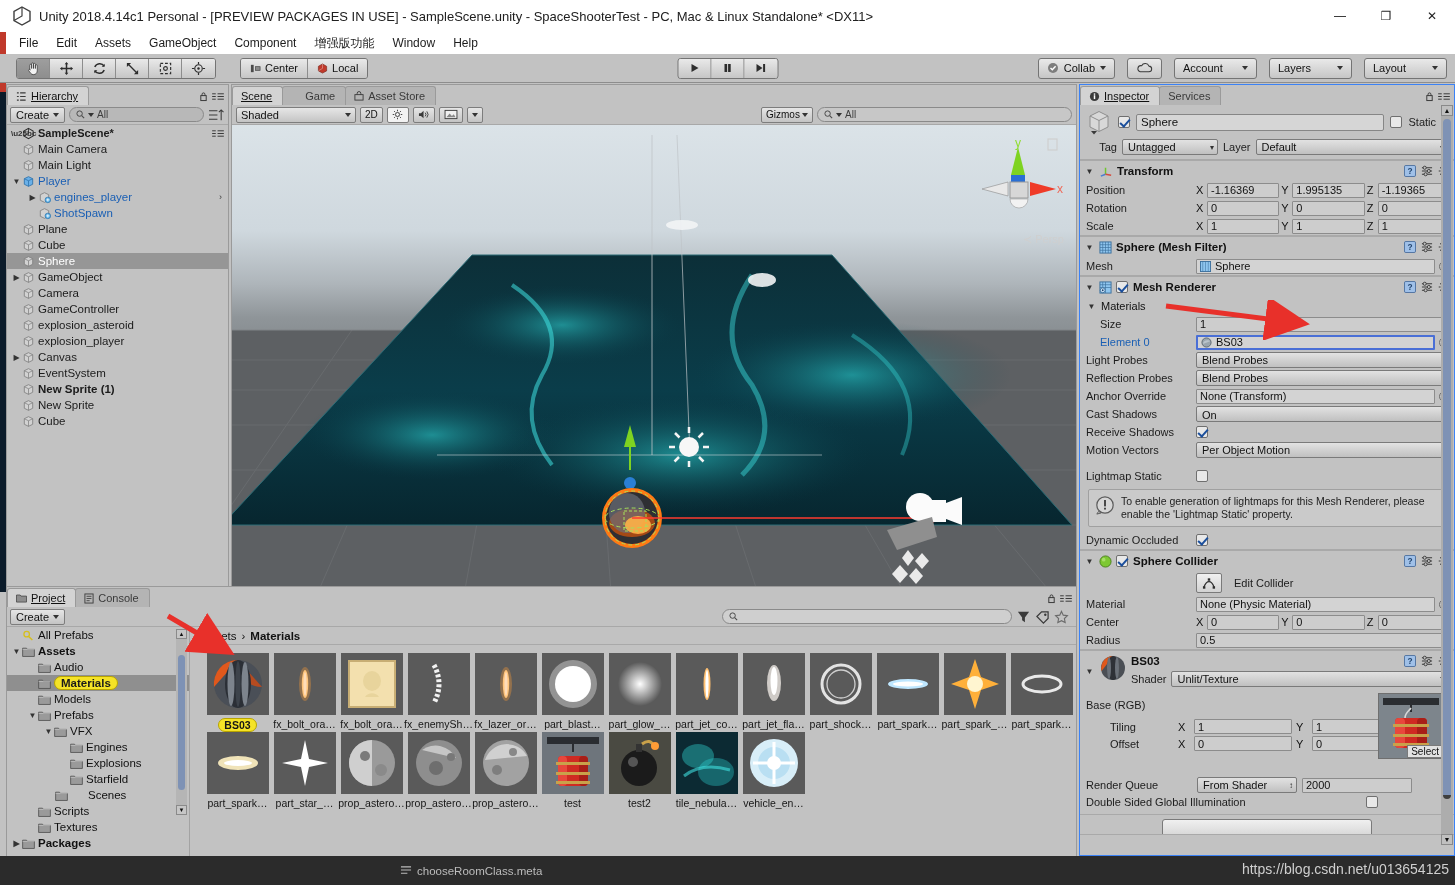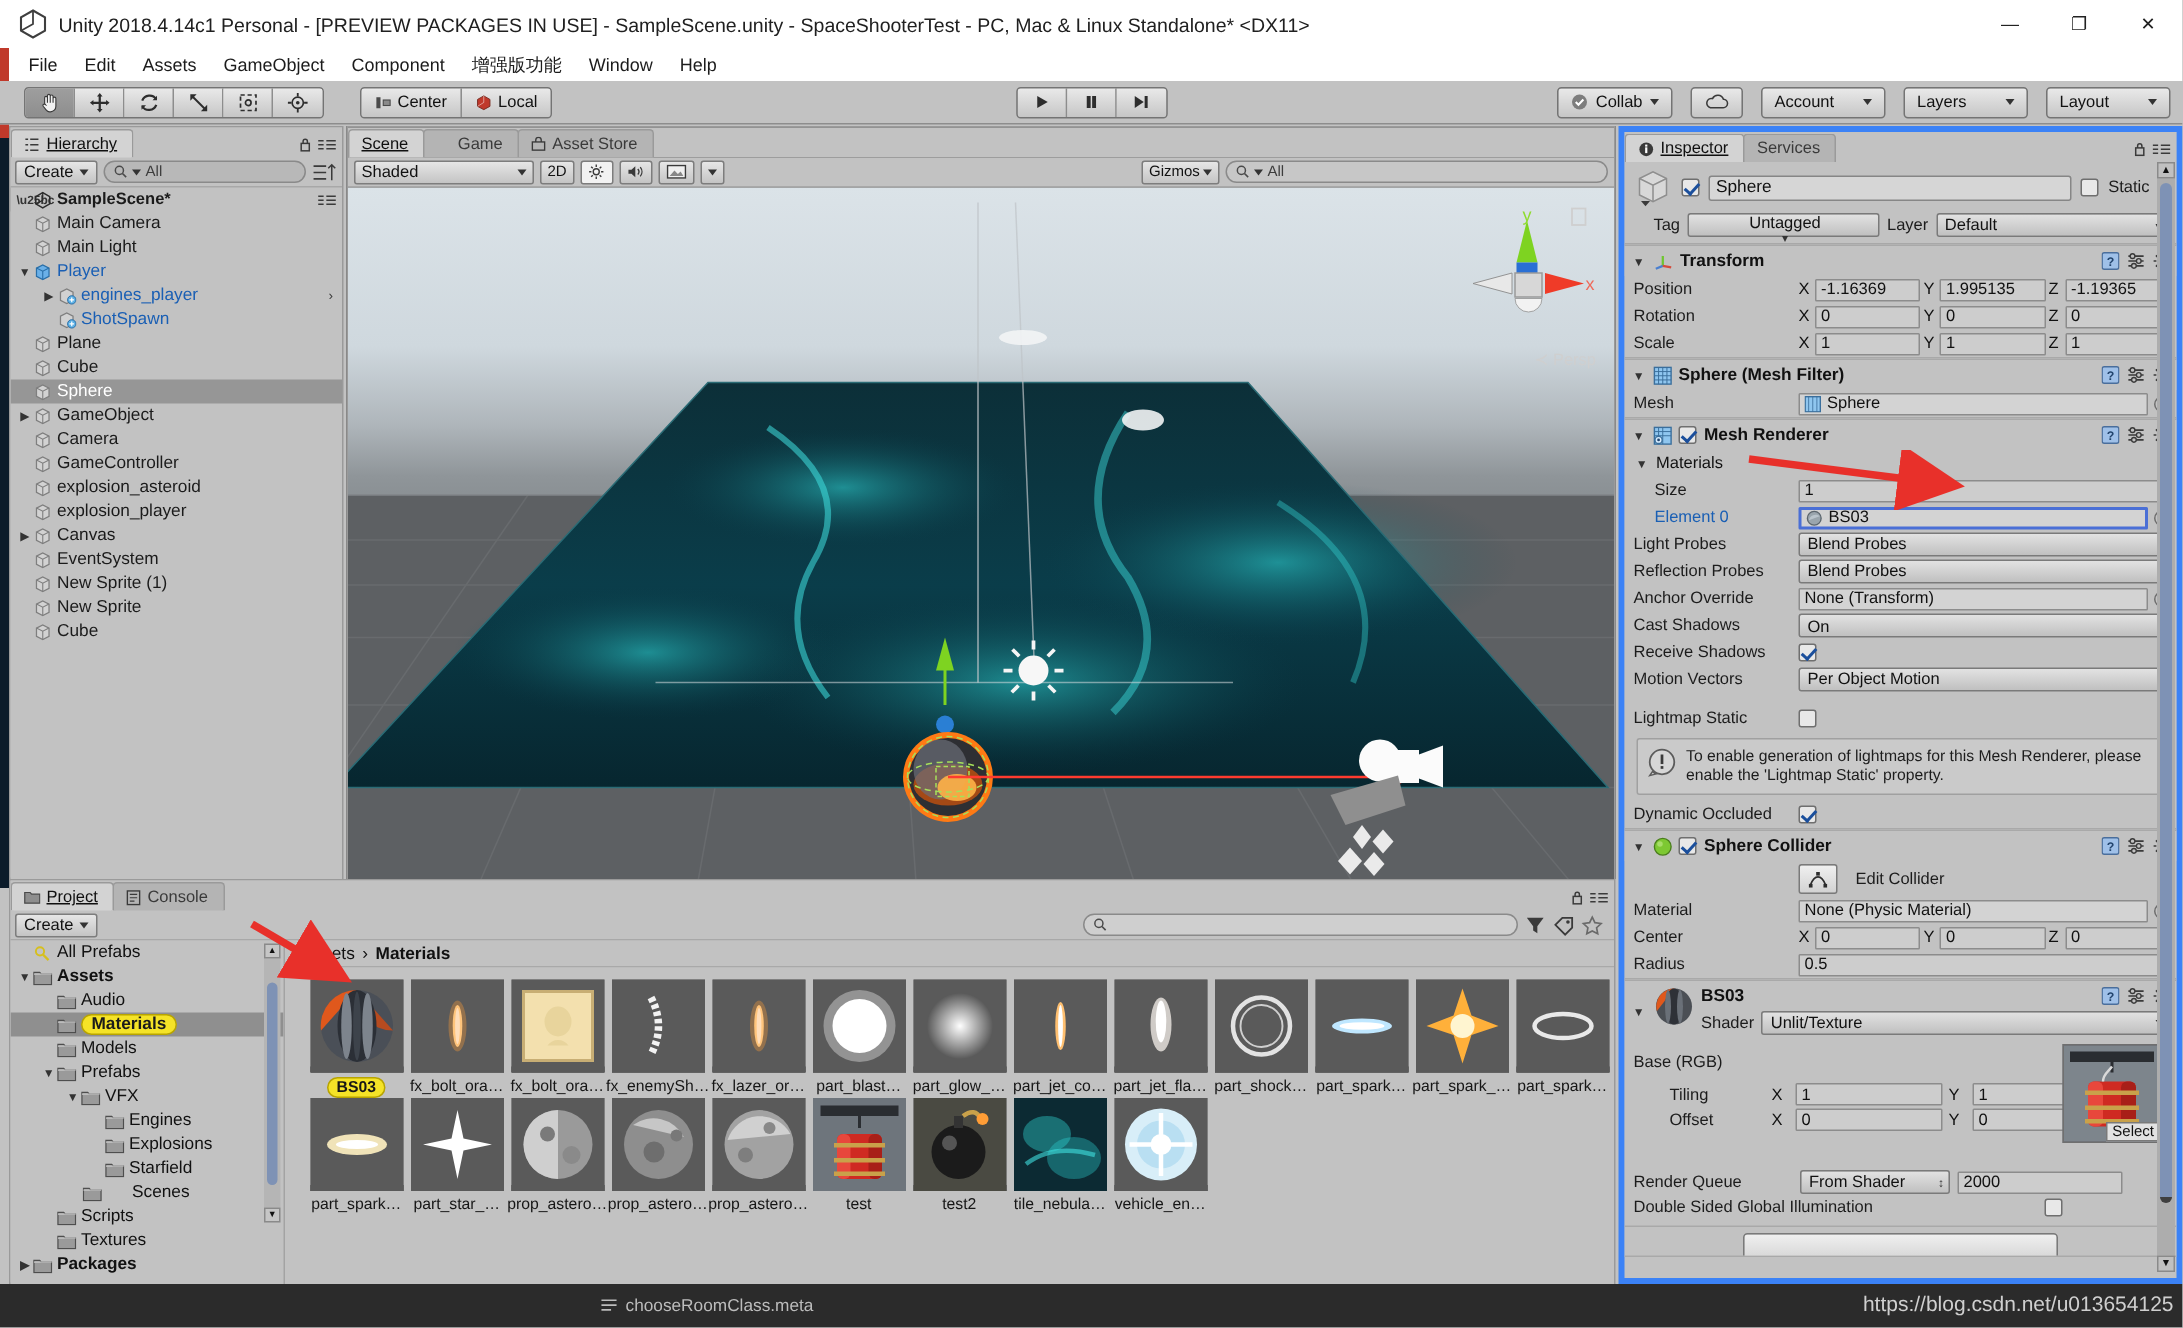--- a/index.html
+++ b/index.html
@@ -69,21 +69,21 @@
   .scene-subbar { height:20px; background:#c2c2c2; display:flex; align-items:center; gap:4px; padding:0 4px; border-bottom:1px solid #a8a8a8; }
   .shaded-dd { width:120px; height:16px; border:1px solid #7d7d7d; border-radius:2px; background:linear-gradient(#e6e6e6,#c4c4c4); display:flex; align-items:center; justify-content:space-between; padding:0 4px; font-size:11px; }
   .mini-btn { height:16px; min-width:22px; border:1px solid #7d7d7d; border-radius:2px; background:linear-gradient(#e6e6e6,#c4c4c4); display:flex; align-items:center; justify-content:center; padding:0 4px; font-size:10px; }
   .mini-btn.on { background:#f2f2f2; }
   .scene-canvas { position:relative; width:100%; height:481px; overflow:hidden; }
   .sky { position:absolute; inset:0; background:linear-gradient(#dbe3e8 0%, #cfd8de 22%, #aeb5ba 33%, #8f9599 40%, #6d7275 60%, #55585a 100%); }
   .gizmo-nav { position:absolute; right:10px; top:12px; width:96px; height:96px; }
   .persp-lbl { position:absolute; right:12px; top:108px; font-size:11px; color:#cfcfcf; }
 
   
-  .inspector { position:absolute; left:1079px; top:84px; width:376px; height:772px; background:#c2c2c2; border:4px solid #3b82f6; overflow:hidden; }
+  .inspector { position:absolute; left:1079px; top:84px; width:376px; height:772px; background:#c2c2c2; border:1px solid #3b82f6; overflow:hidden; }
   .insp-head { background:#c2c2c2; padding:4px 6px 4px 6px; border-bottom:1px solid #a8a8a8; }
   .insp-row1 { display:flex; align-items:center; gap:6px; }
   .obj-thumb { width:26px; height:26px; flex:none; }
   .name-field { flex:1; height:17px; background:#d6d6d6; border:1px solid #868686; border-radius:2px; padding:0 4px; display:flex; align-items:center; font-size:11.5px; }
   .chk { width:12px; height:12px; border:1px solid #6f6f6f; background:#e8e8e8; border-radius:2px; display:inline-block; position:relative; flex:none; }
   .chk.on::after { content:""; position:absolute; left:3px; top:0px; width:4px; height:8px; border:solid #1b4f9c; border-width:0 2px 2px 0; transform:rotate(42deg); }
   .insp-row2 { display:flex; align-items:center; gap:5px; margin-top:4px; }
   .lbl { font-size:11px; color:#1c1c1c; }
   .dd { height:16px; border:1px solid #7a7a7a; border-radius:2px; background:linear-gradient(#e2e2e2,#c0c0c0); display:flex; align-items:center; justify-content:space-between; padding:0 3px 0 5px; font-size:11px; }
   .dd .arrows { font-size:8px; line-height:7px; color:#333; }
@@ -471,21 +471,21 @@
         <div class="hrow" style="padding-left: 4px;">
           <span class="tri"></span>
           <span style="display: inline-flex;">
             <svg class="cube-ico" viewBox="0 0 14 14">
               <path d="M2.5 4L7 1.8 11.5 4v6L7 12.2 2.5 10z" fill="#d2d2d2" stroke="#7f7f7f" stroke-width=".9"></path>
               <path d="M2.5 4L7 6.2 11.5 4M7 6.2v6" fill="none" stroke="#7f7f7f" stroke-width=".8"></path>
             </svg>
           </span>
           <span>EventSystem</span>
         </div>
-        <div class="hrow" style="padding-left: 4px;">
+        <div class="hrow" style="padding-left: 4px; font-weight: bold;">
           <span class="tri"></span>
           <span style="display: inline-flex;">
             <svg class="cube-ico" viewBox="0 0 14 14">
               <path d="M2.5 4L7 1.8 11.5 4v6L7 12.2 2.5 10z" fill="#d2d2d2" stroke="#7f7f7f" stroke-width=".9"></path>
               <path d="M2.5 4L7 6.2 11.5 4M7 6.2v6" fill="none" stroke="#7f7f7f" stroke-width=".8"></path>
             </svg>
           </span>
           <span>New Sprite (1)</span>
         </div>
         <div class="hrow" style="padding-left: 4px;">
@@ -722,21 +722,21 @@
         <span class="chk on"></span>
         <div class="name-field">
             <span>Sphere</span>
           </div>
         <span class="chk"></span>
         <span class="lbl">Static</span>
         <span class="caret"></span>
       </div>
       <div class="insp-row2">
         <span class="lbl" style="width:31px;text-align:right;">Tag</span>
-        <div class="dd" style="width:128px;flex-direction:column;">
+        <div class="dd" style="width:96px;">
           <span>Untagged</span>
             <span class="arrows">▾</span>
         </div>
         <span class="lbl">Layer</span>
         <div class="dd" style="flex:1;">
           <span>Default</span>
             <span class="arrows">▾</span>
         </div>
       </div>
     </div>

